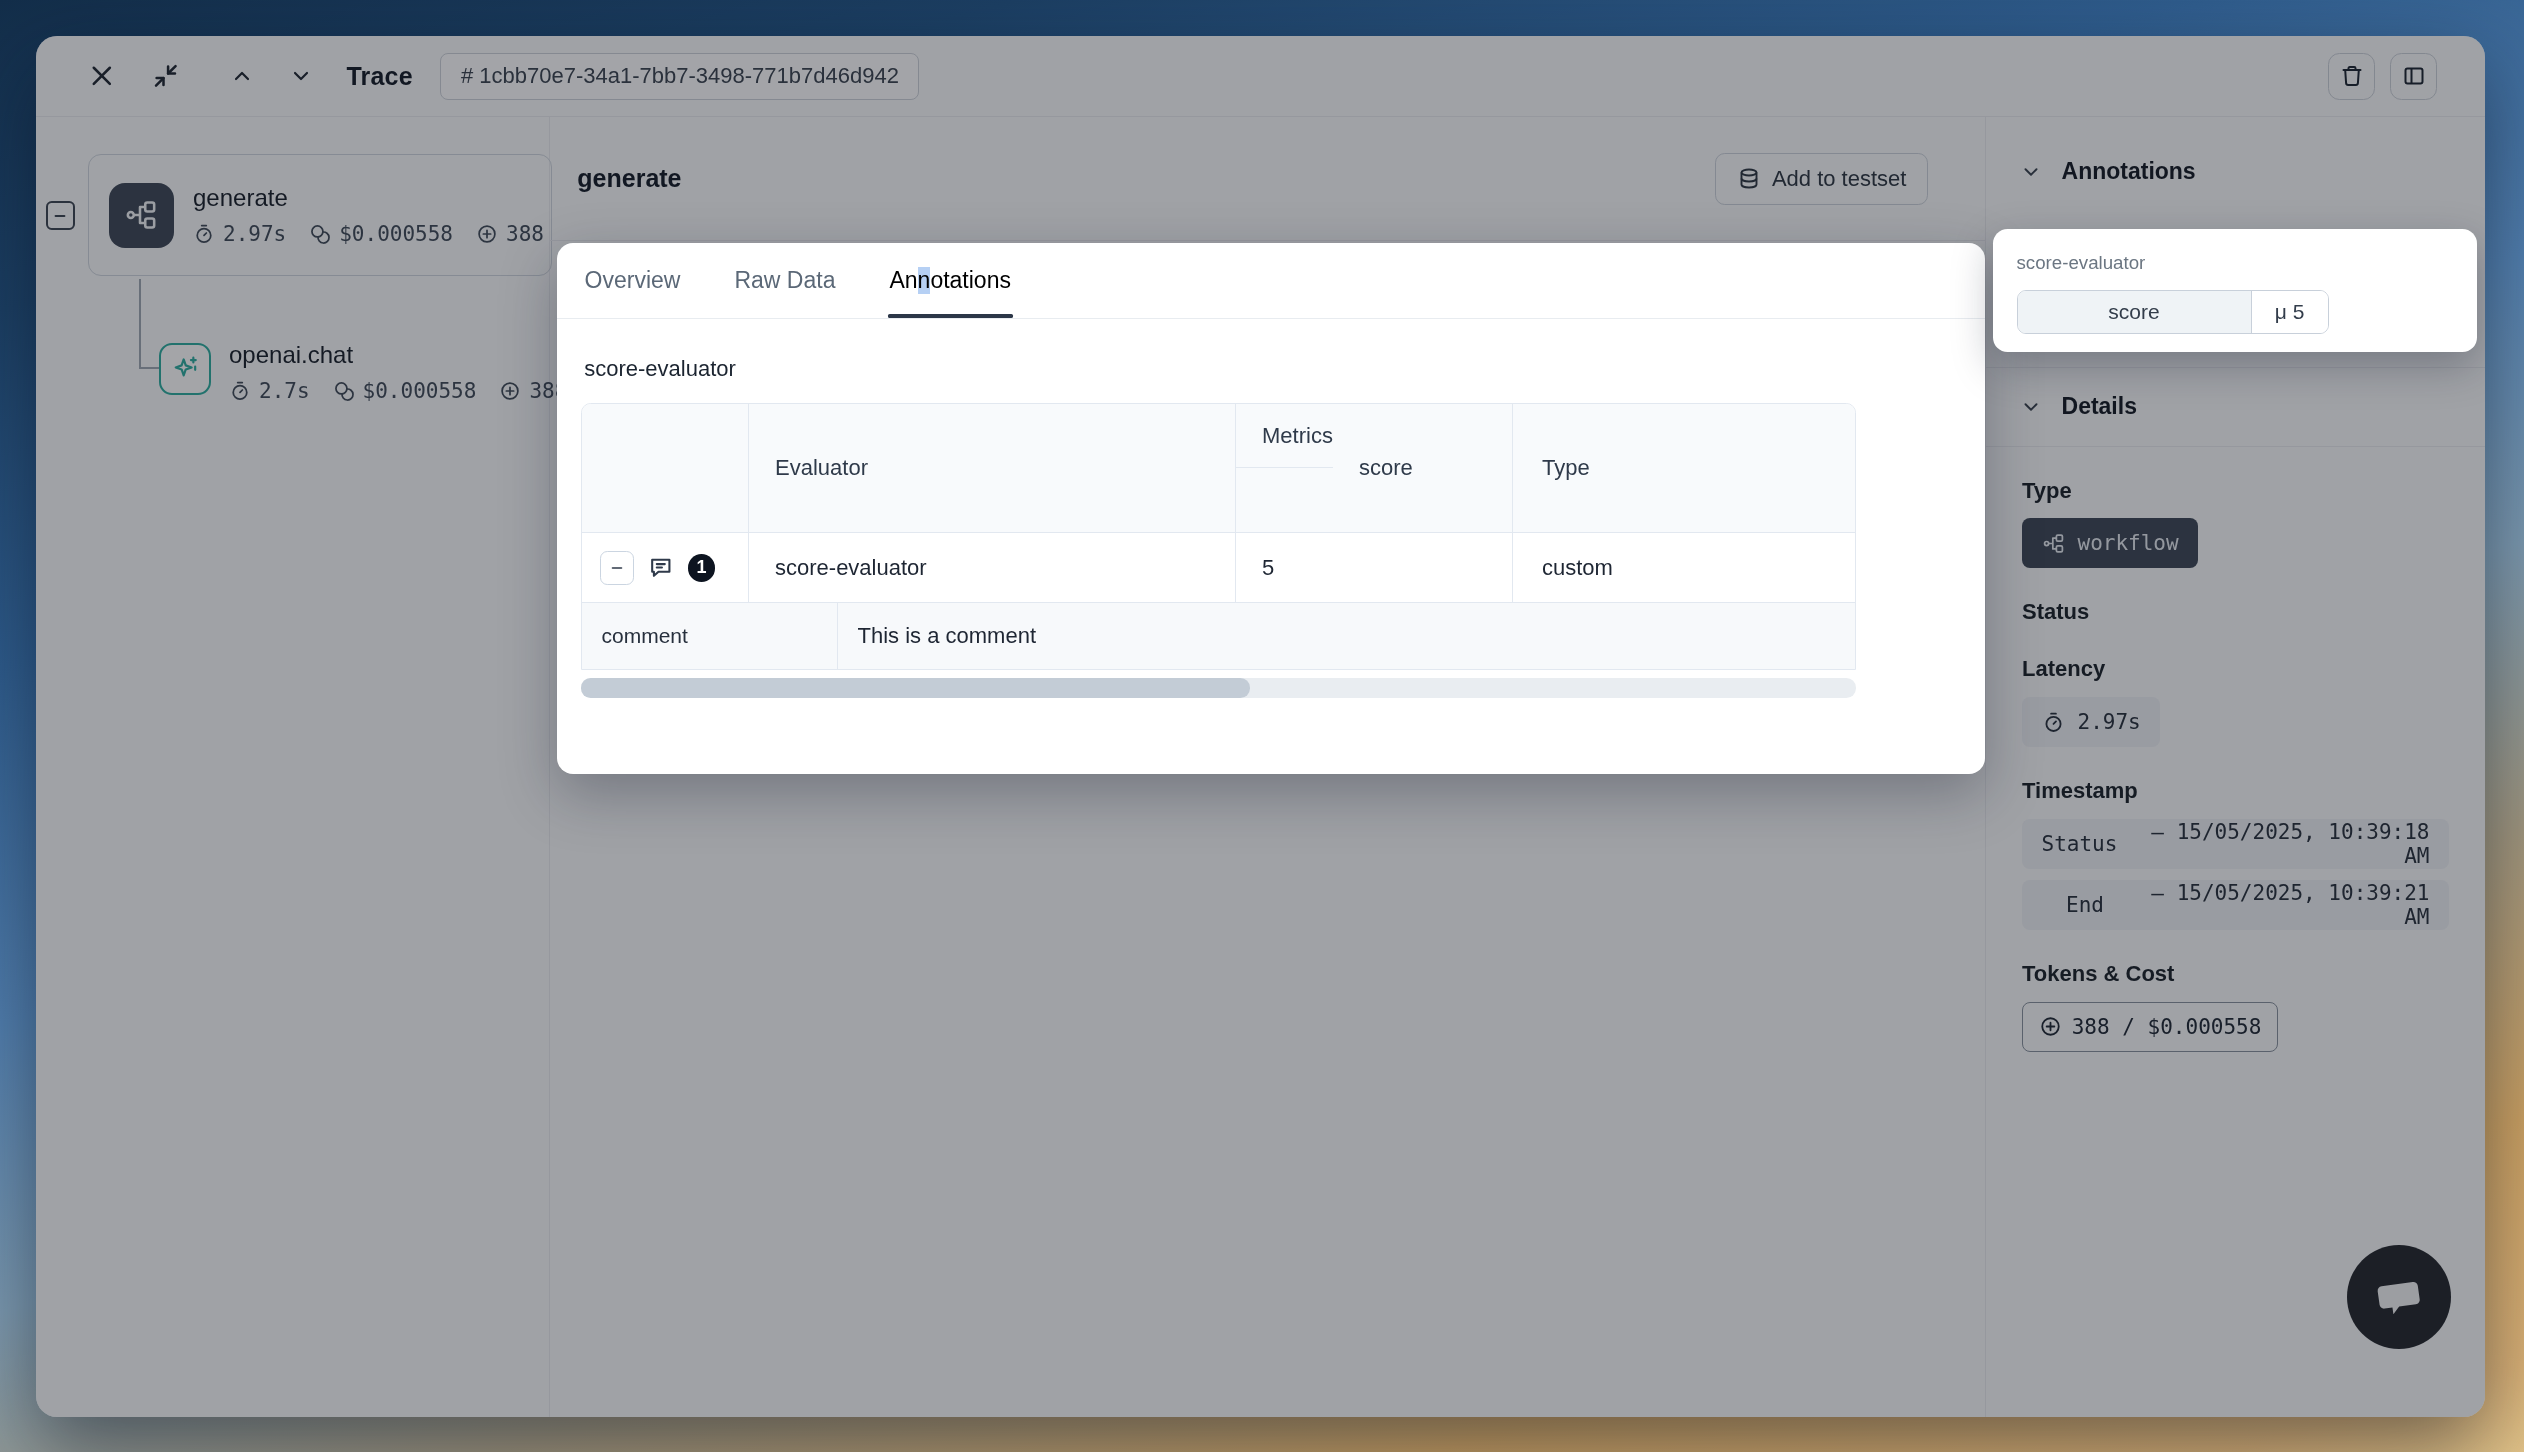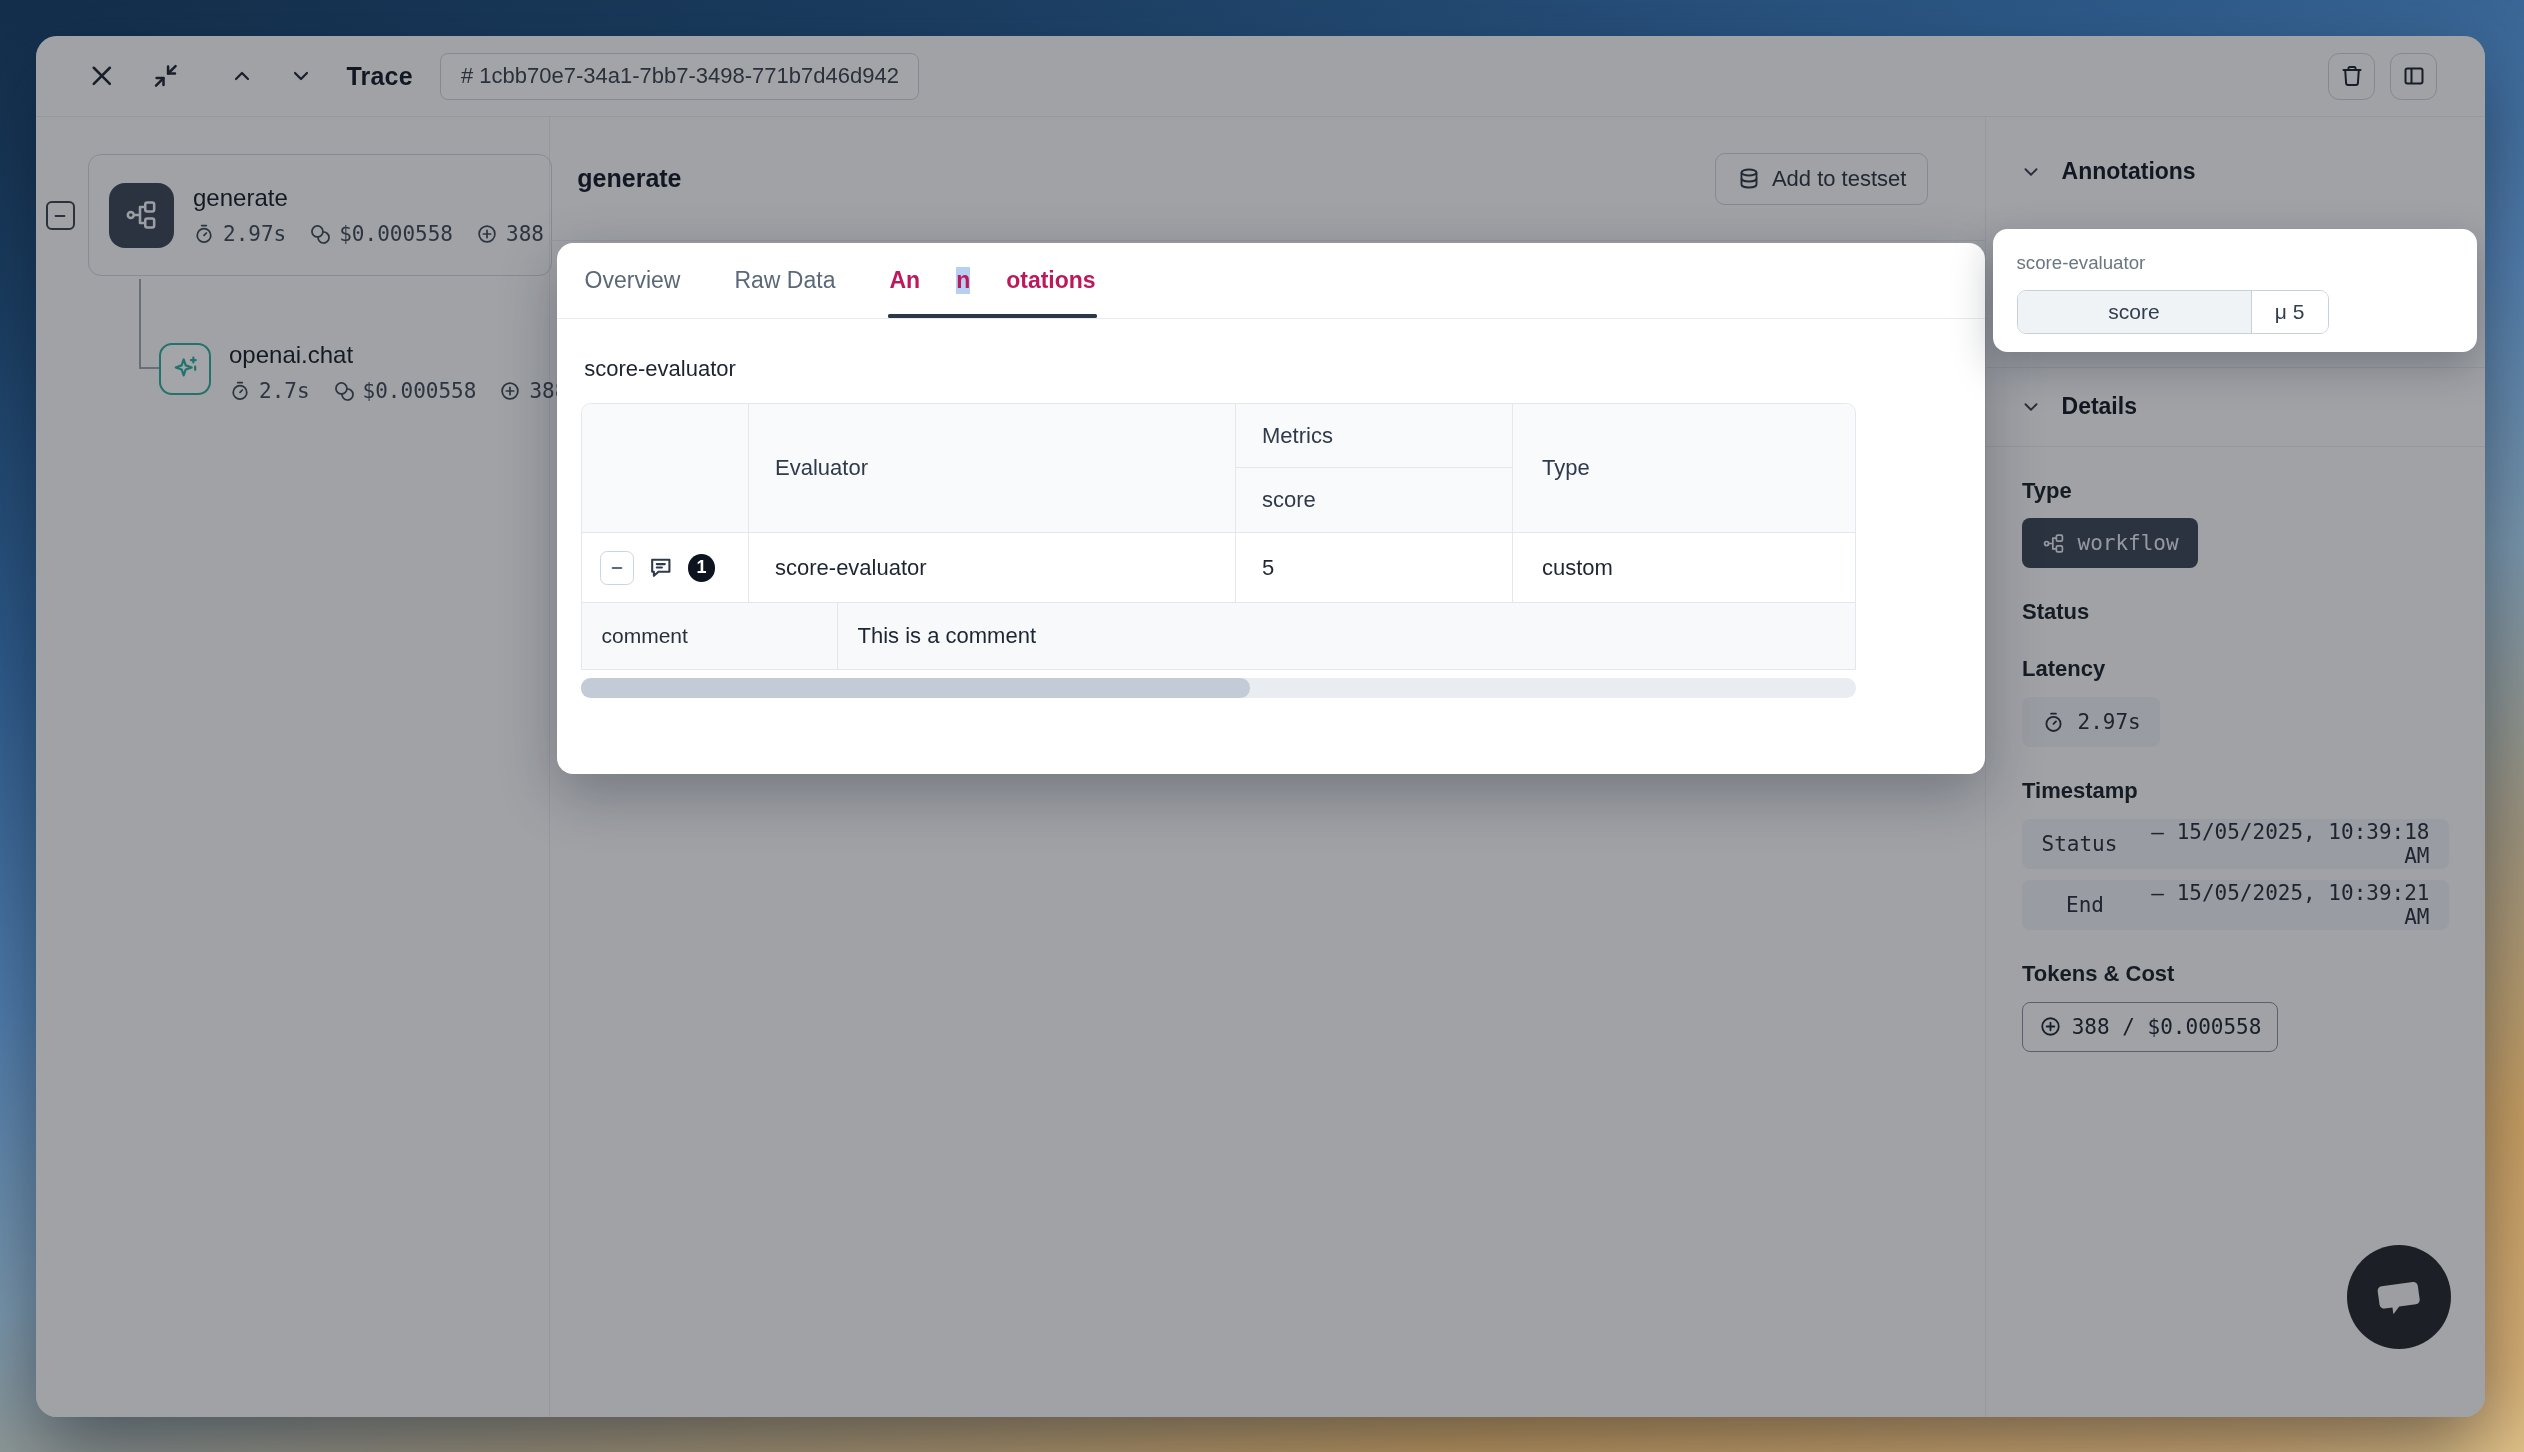--- a/index.html
+++ b/index.html
@@ -90,32 +90,32 @@
     font-size:22px; color:#2f3a47; font-family:"Liberation Sans", sans-serif; cursor:pointer;
   }
   .add-btn svg { width:24px; height:24px; }
 
   .spotlight-card {
     position:relative; z-index:60; margin:2.4px 0 0 7.3px; width:1428px; height:531px;
     background:#ffffff; border-radius:16px; box-shadow:0 19.5px 57px rgba(15,23,42,.30);
   }
   .tabs { display:flex; align-items:stretch; gap:54px; padding:0 27.6px; height:76px; border-bottom:0.8px solid #e8ecf0; }
   .tab { position:relative; display:flex; align-items:center; font-size:23px; color:#5b6877; background:none; border:none; font-family:"Liberation Sans", sans-serif; cursor:pointer; }
-  .tab.active { color:#be185d; font-weight:700;gap:36px; }
+  .tab.active { color:#000000; font-weight:400; }
   .tab.active::after { content:""; position:absolute; left:-1.6px; right:-1.6px; bottom:0; height:4.9px; background:#2c3748; border-radius:1.6px; }
   .sel-hl { background:#b6d0f4; }
 
   .card-content { padding:0 24px; }
   .section-title { margin:37px 0 0 3.2px; font-size:22px; color:#1b2430; }
 
   .tbl { margin-top:21px; width:1275px; border:0.8px solid #e2e8f0; border-radius:9.7px 9.7px 0 0; overflow:hidden; }
   .thead { display:flex; background:#f8fafc; height:128px; }
   .c0 { width:167px; flex:none; border-right:0.8px solid #e2e8f0; }
   .c1 { width:487px; flex:none; border-right:0.8px solid #e2e8f0; display:flex; align-items:center; padding-left:26px; }
-  .c2 { width:277px; flex:none; border-right:0.8px solid #e2e8f0; display:flex; flex-direction:column; }
+  .c2 { width:277px; flex:none; border-right:0.8px solid #e2e8f0; display:flex; flex-direction:row; }
   .c2 .m-top { height:64px; border-bottom:0.8px solid #e2e8f0; display:flex; align-items:center; padding-left:26px; }
   .c2 .m-bot { flex:1; display:flex; align-items:center; padding-left:26px; }
   .c3 { flex:1; display:flex; align-items:center; padding-left:29px; }
   .th-text { font-size:22px; color:#2f3a4a; font-weight:500; }
   .td-text { font-size:22px; color:#1e2633; }
 
   .trow { display:flex; height:70px; border-top:0.8px solid #e2e8f0; background:#fff; }
   .trow .c1, .trow .c2, .trow .c3 { border-right:0.8px solid #e2e8f0; }
   .trow .c3 { border-right:none; }
   .trow .c2 { flex-direction:row; align-items:center; padding-left:26px; }

